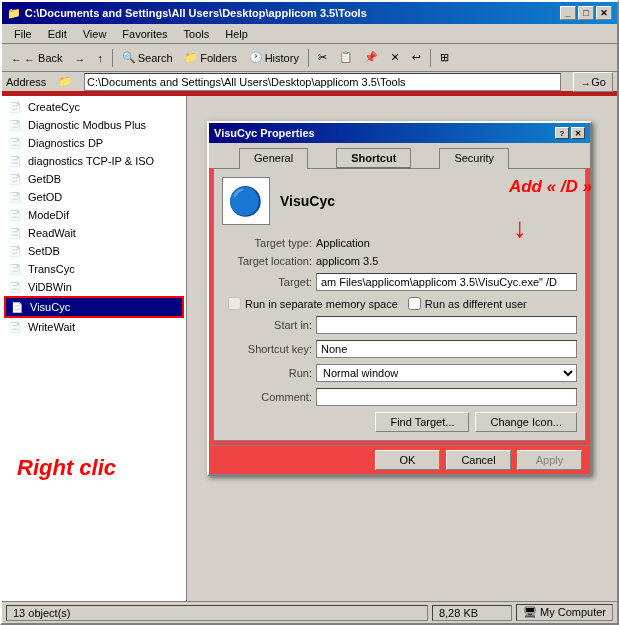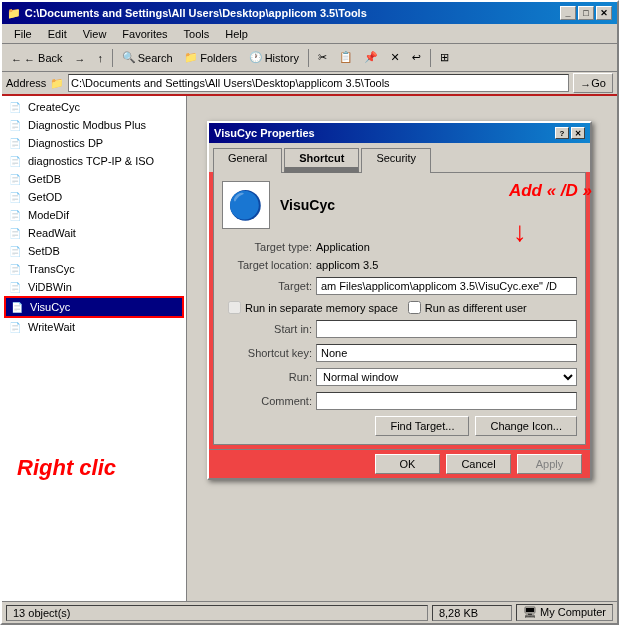--- a/index.html
+++ b/index.html
@@ -105,23 +105,23 @@
       background: #808080;
       margin: 0 2px;
     }
 
     
     .address-bar {
       background: #d4d0c8;
       display: flex;
       align-items: center;
       padding: 2px 4px;
-      border-bottom: 2px solid #b91c1c;
+      border-bottom: 5px solid #b91c1c;
       height: 24px;
-      gap: 4px;
+      gap: 12px;
     }
     .address-label {
       font-size: 11px;
       white-space: nowrap;
     }
     .address-input {
       flex: 1;
       height: 18px;
       background: white;
       border: 1px solid #808080;
@@ -246,24 +246,25 @@
     .tab {
       padding: 3px 14px;
       border: 1px solid #808080;
       border-bottom: none;
       background: #d4d0c8;
       font-size: 11px;
       cursor: pointer;
       margin-right: 2px;
       position: relative;
       top: 1px;
+      margin-left: 26px;
     }
     .tab.active {
       background: #d4d0c8;
-      border-bottom: 6px solid #737373;
+      border-bottom: 2px solid #737373;
       z-index: 1;
       font-weight: bold;
     }
 
     
     .tab-content {
       border: 1px solid #808080;
       margin: 0 4px 4px 4px;
       padding: 8px;
       background: #d4d0c8;

